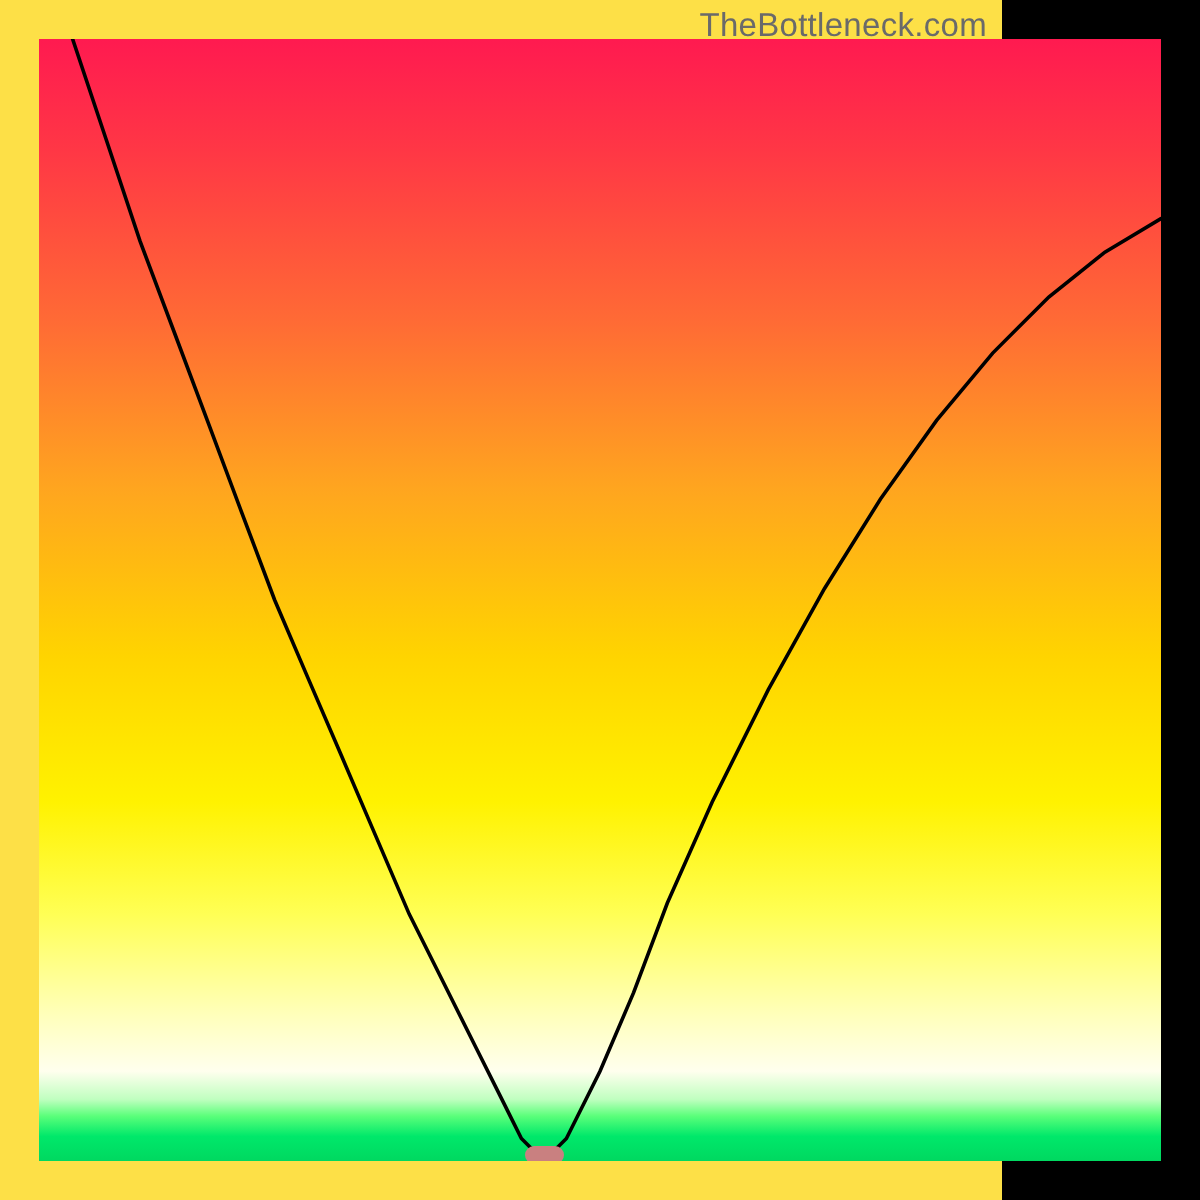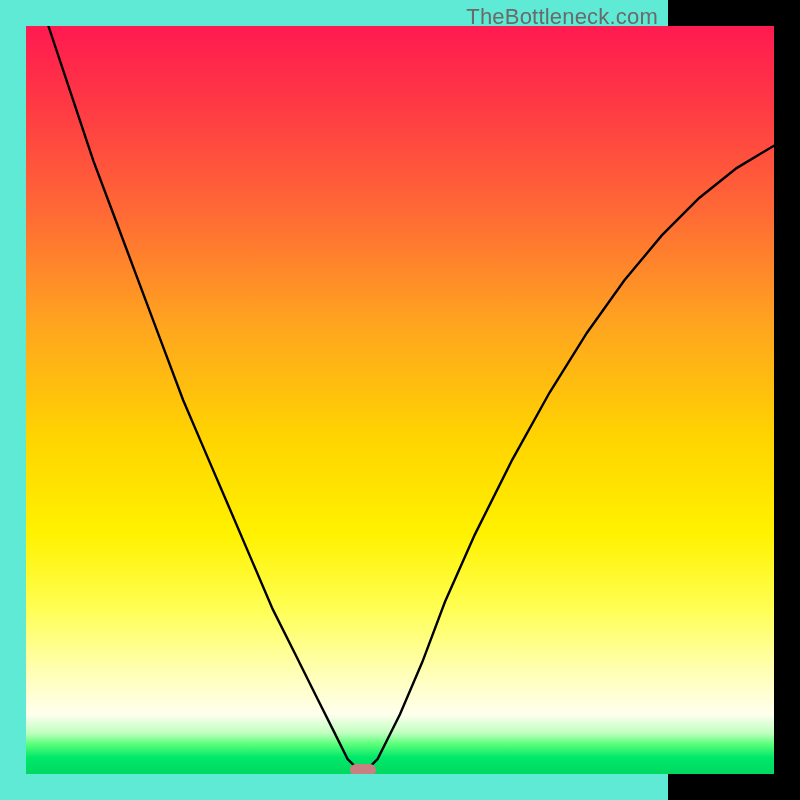--- a/index.html
+++ b/index.html
@@ -10,21 +10,21 @@
     background: #000;
     overflow: hidden;
     font-family: Arial, Helvetica, sans-serif;
   }
   .frame {
     position: absolute;
     left: 0;
     top: 0;
     width: 668px;
     height: 800px;
-    background: #5eead4;
+    background: #fde047;
   }
   .plot-area {
     position: absolute;
     left: 26px;
     top: 26px;
     width: 748px;
     height: 748px;
     overflow: hidden;
   }
   .gradient {

